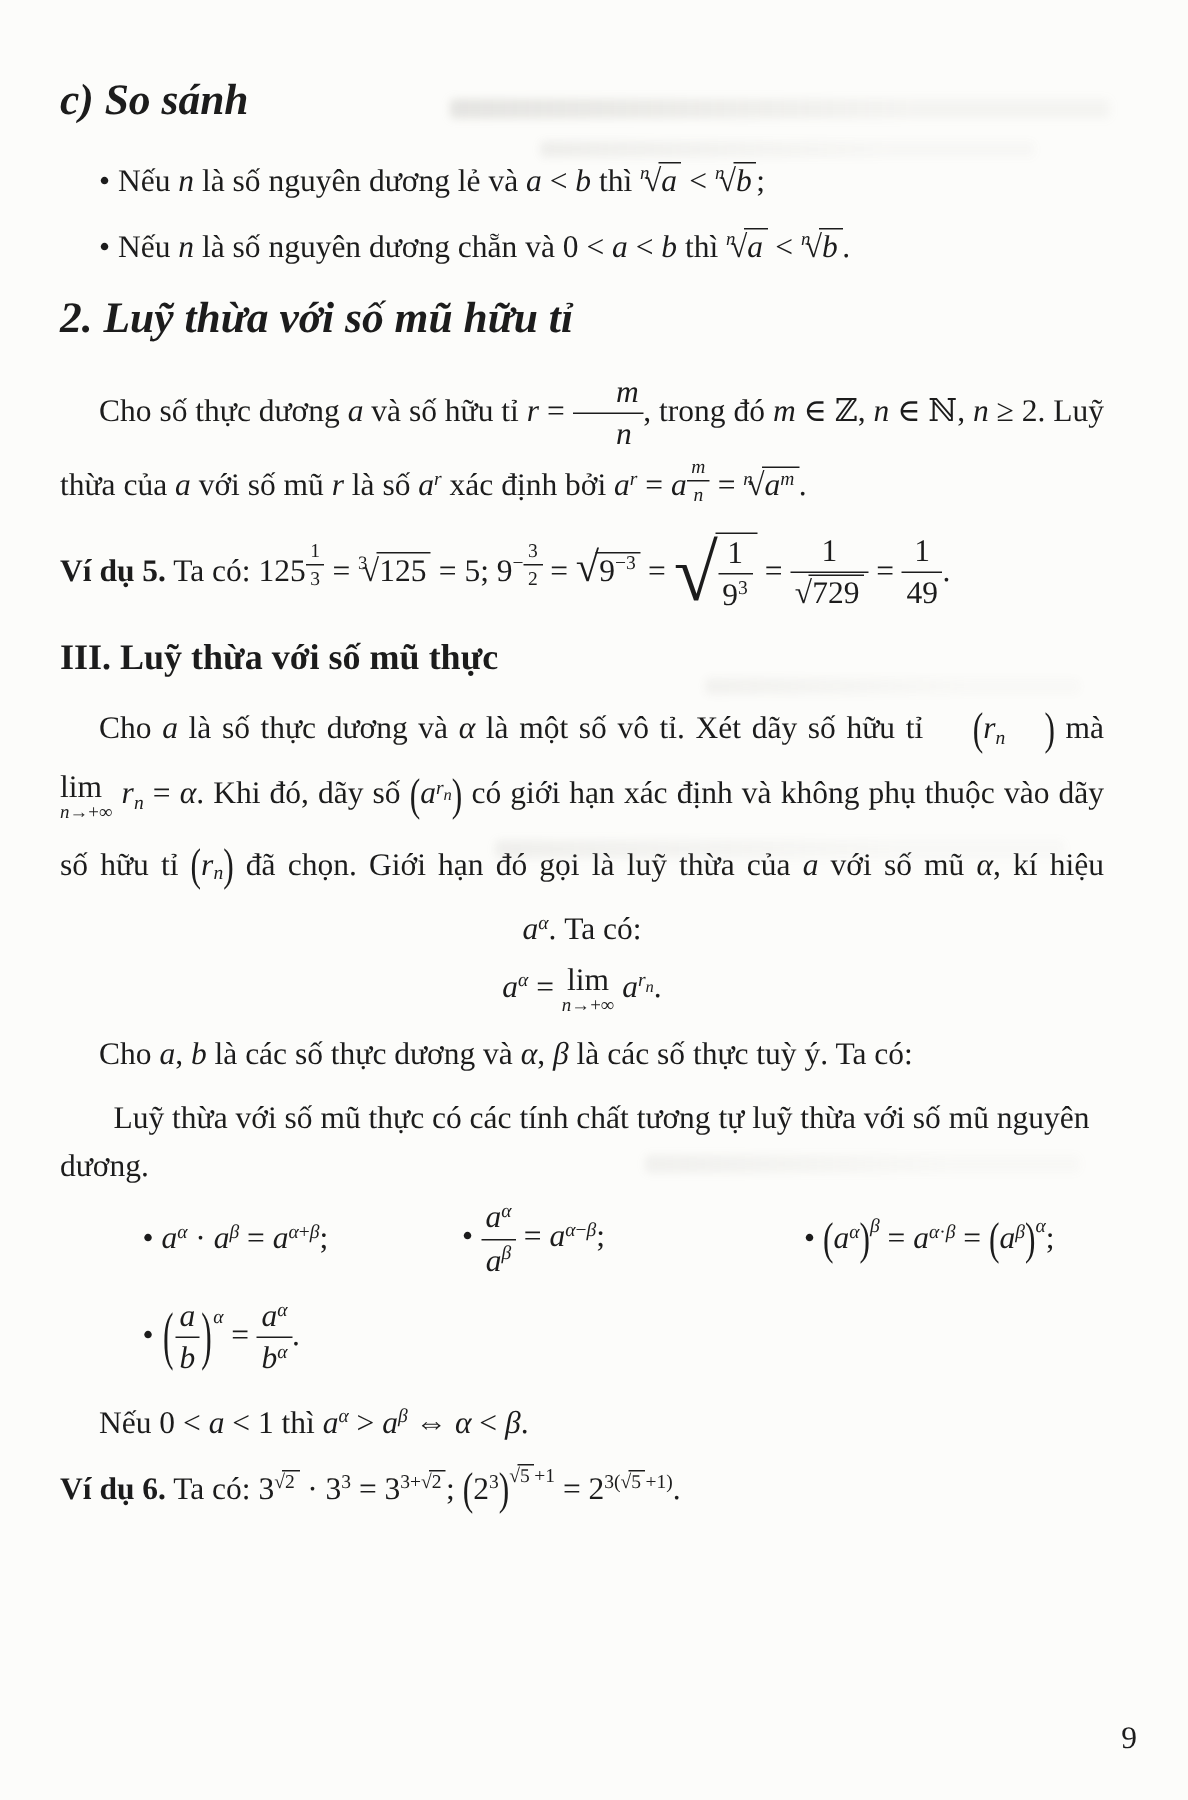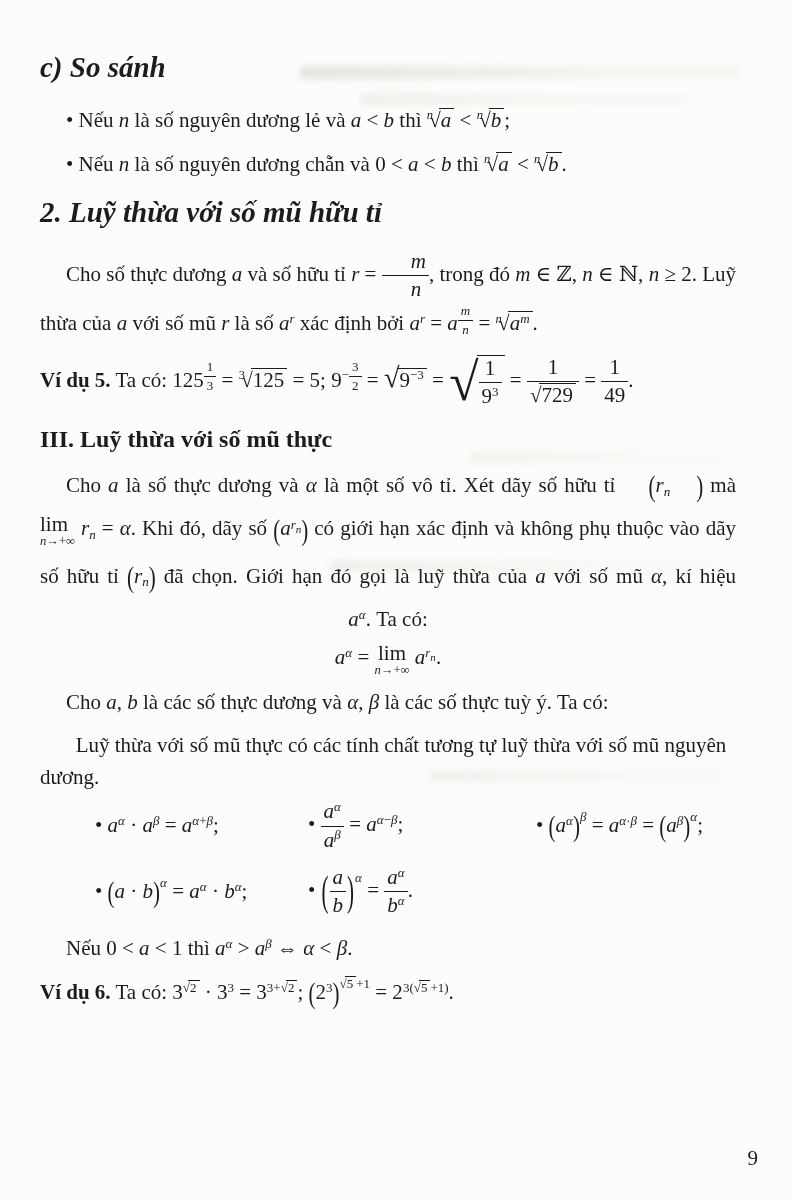--- a/index.html
+++ b/index.html
@@ -134,21 +134,20 @@
 
   <p class="indent jl mb6">Luỹ thừa với số mũ thực có các tính chất tương tự luỹ thừa với số mũ nguyên dương.</p>
 
   <div class="row row1">
     <span class="c1">• <i>a</i><sup><i>α</i></sup> · <i>a</i><sup><i>β</i></sup> = <i>a</i><sup><i>α</i>+<i>β</i></sup>;</span>
     <span class="c2">• <span class="f"><span class="n"><i>a</i><sup><i>α</i></sup></span><span class="d"><i>a</i><sup><i>β</i></sup></span></span> = <i>a</i><sup><i>α</i>−<i>β</i></sup>;</span>
     <span>• <span class="bp2">(</span><i>a</i><sup><i>α</i></sup><span class="bp2">)</span><sup class="hi"><i>β</i></sup> = <i>a</i><sup><i>α</i>·<i>β</i></sup> = <span class="bp2">(</span><i>a</i><sup><i>β</i></sup><span class="bp2">)</span><sup class="hi"><i>α</i></sup>;</span>
   </div>
 
   <div class="row row2">
-    <span class="c1">• <span class="bp2">(</span><i>a</i> · <i>b</i><span class="bp2">)</span><sup class="hi"><i>α</i></sup> = <i>a</i><sup><i>α</i></sup> · <i>b</i><sup><i>α</i></sup>;</span>
     <span>• <span class="bp">(</span><span class="f"><span class="n"><i>a</i></span><span class="d"><i>b</i></span></span><span class="bp">)</span><sup class="hi2"><i>α</i></sup> = <span class="f"><span class="n"><i>a</i><sup><i>α</i></sup></span><span class="d"><i>b</i><sup><i>α</i></sup></span></span>.</span>
   </div>
 
 
   <p class="ml26 mb12">Nếu 0 &lt; <i>a</i> &lt; 1 thì <i>a</i><sup><i>α</i></sup> &gt; <i>a</i><sup><i>β</i></sup> ⇔ <i>α</i> &lt; <i>β</i>.</p>
 
   <p><b>Ví dụ 6.</b> Ta có: 3<sup><span class="sq">
           <span class="rd">√</span>
           <span class="bar">2</span>
         </span></sup> · 3<sup>3</sup> = 3<sup>3+<span class="sq">

